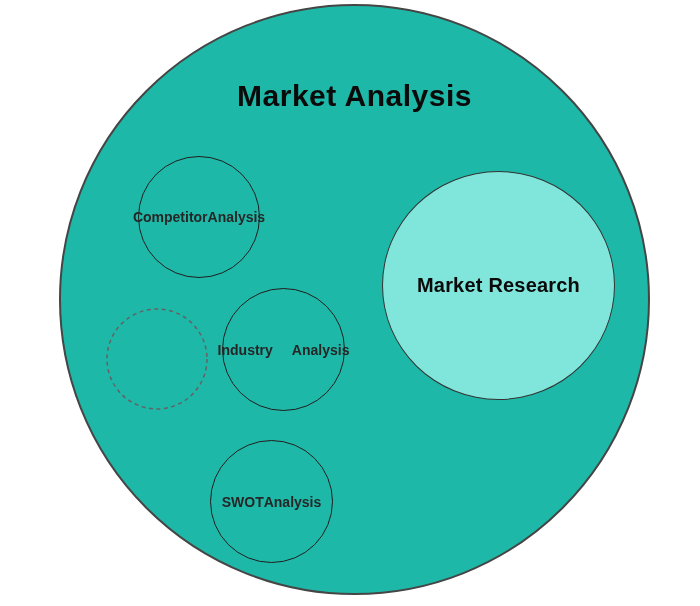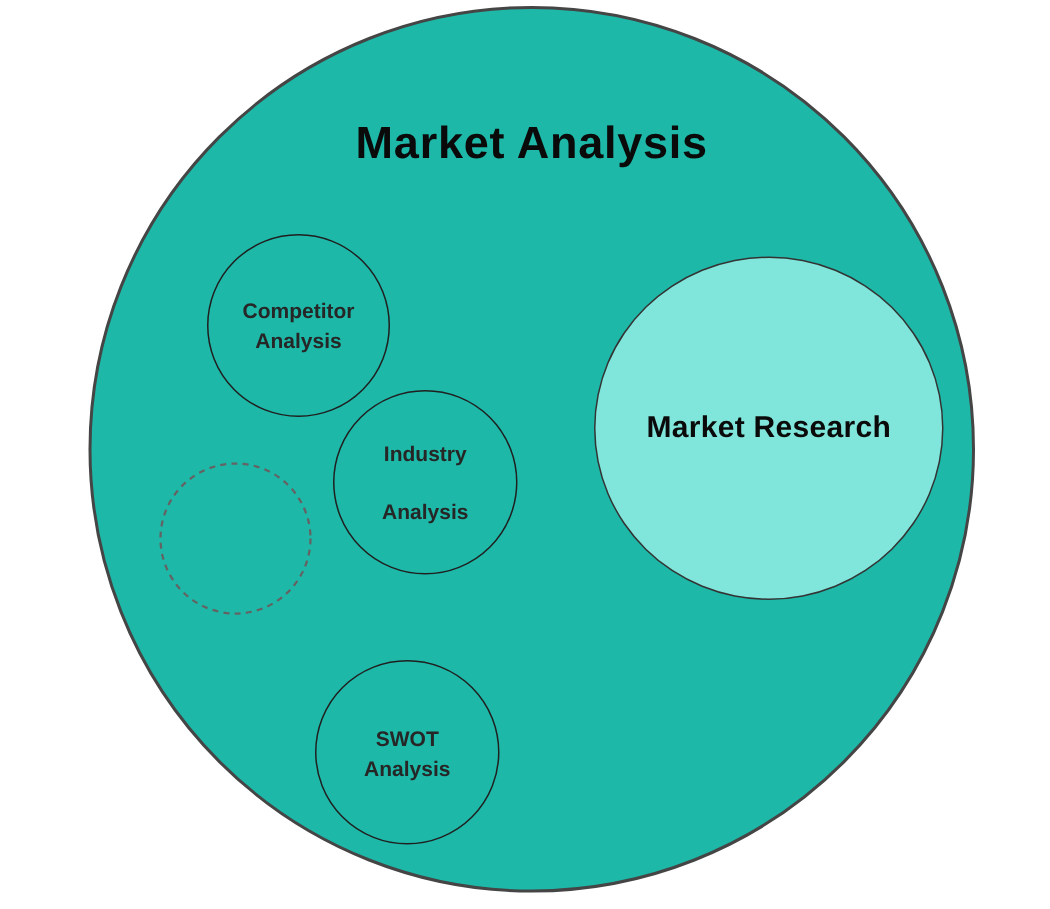--- a/index.html
+++ b/index.html
@@ -36,36 +36,35 @@
     font-size: 30px;
     line-height: 36px;
     font-weight: bold;
     color: var(--title-color);
     letter-spacing: 0.5px;
   }
   .sub-circle {
     border: 1.5px solid var(--sub-circle-stroke);
     background: transparent;
     display: flex;
-    flex-direction: column;
     align-items: center;
     justify-content: center;
     text-align: center;
   }
   .sub-label {
     font-size: 14px;
     line-height: 20px;
     font-weight: 600;
     color: var(--label-color);
   }
   .competitor-circle { left: 138px; top: 156px; width: 122px; height: 122px; }
-  .industry-circle   { left: 222px; top: 260px; width: 123px; height: 123px; gap: 19px; }
+  .industry-circle   { left: 222px; top: 288px; width: 123px; height: 123px; gap: 19px; }
   .swot-circle       { left: 210px; top: 440px; width: 123px; height: 123px; }
   .research-circle {
-    left: 396px;
+    left: 382px;
     top: 171px;
     width: 233px;
     height: 229px;
     background: var(--highlight-fill);
     border: 1.5px solid var(--highlight-stroke);
     display: flex;
     align-items: center;
     justify-content: center;
     text-align: center;
   }

